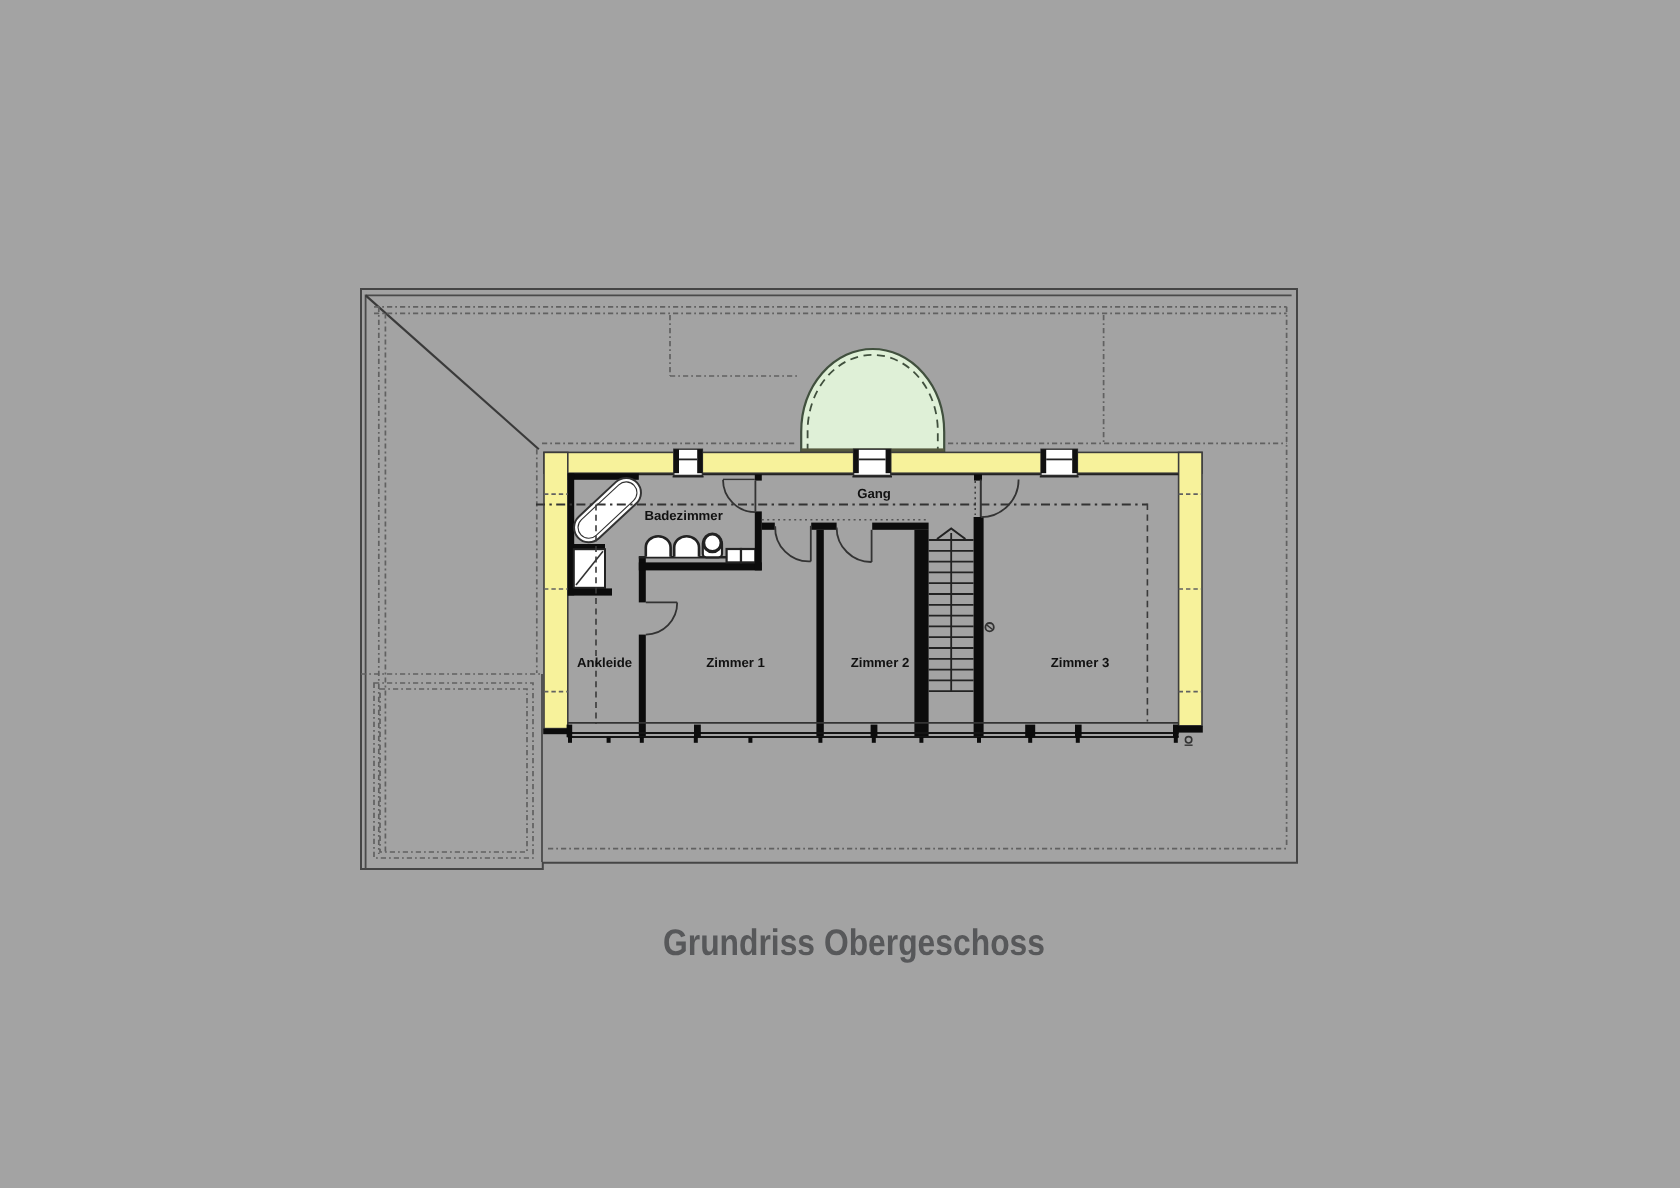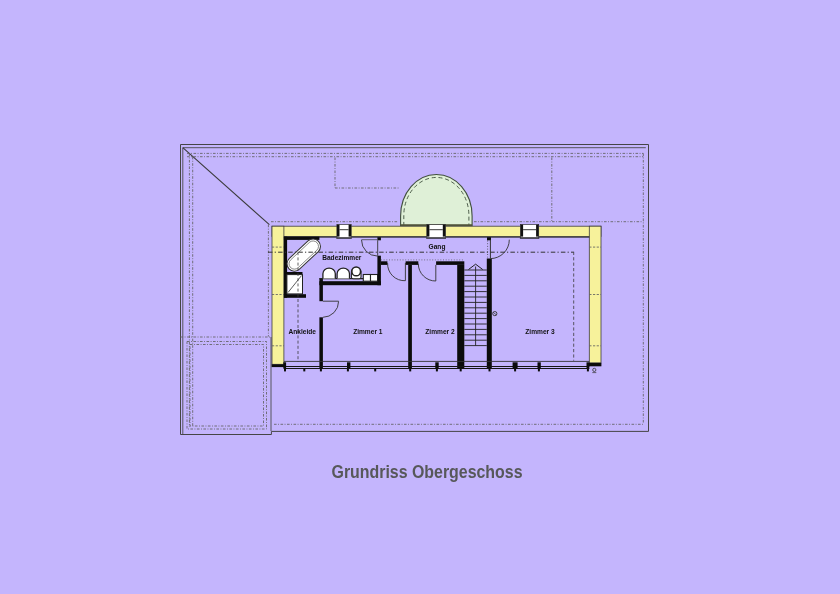--- a/index.html
+++ b/index.html
@@ -1,16 +1,16 @@
 <!DOCTYPE html>
 <html><head>
 <meta charset="utf-8">
 <style>
   html,body{margin:0;padding:0;background:#ffffff;}
-  #page{position:relative;width:840px;height:594px;background:#c4b5fd;overflow:hidden;font-family:"Liberation Sans",sans-serif;opacity:0.999;}
+  #page{position:relative;width:840px;height:594px;background:#a3a3a3;overflow:hidden;font-family:"Liberation Sans",sans-serif;opacity:0.999;}
   svg{position:absolute;left:0;top:0;}
   .rl{font-family:"Liberation Sans",sans-serif;font-weight:bold;font-size:6.6px;fill:#111;}
 </style>
 </head>
 <body>
 <div id="page">
 <svg width="840" height="594" viewBox="0 0 840 594">
 
 <g>
 <path d="M180.5,144.5 H648.5 V431.4 H271.4 V434.5 H180.5 Z" fill="none" stroke="#454545" stroke-width="1"></path>

